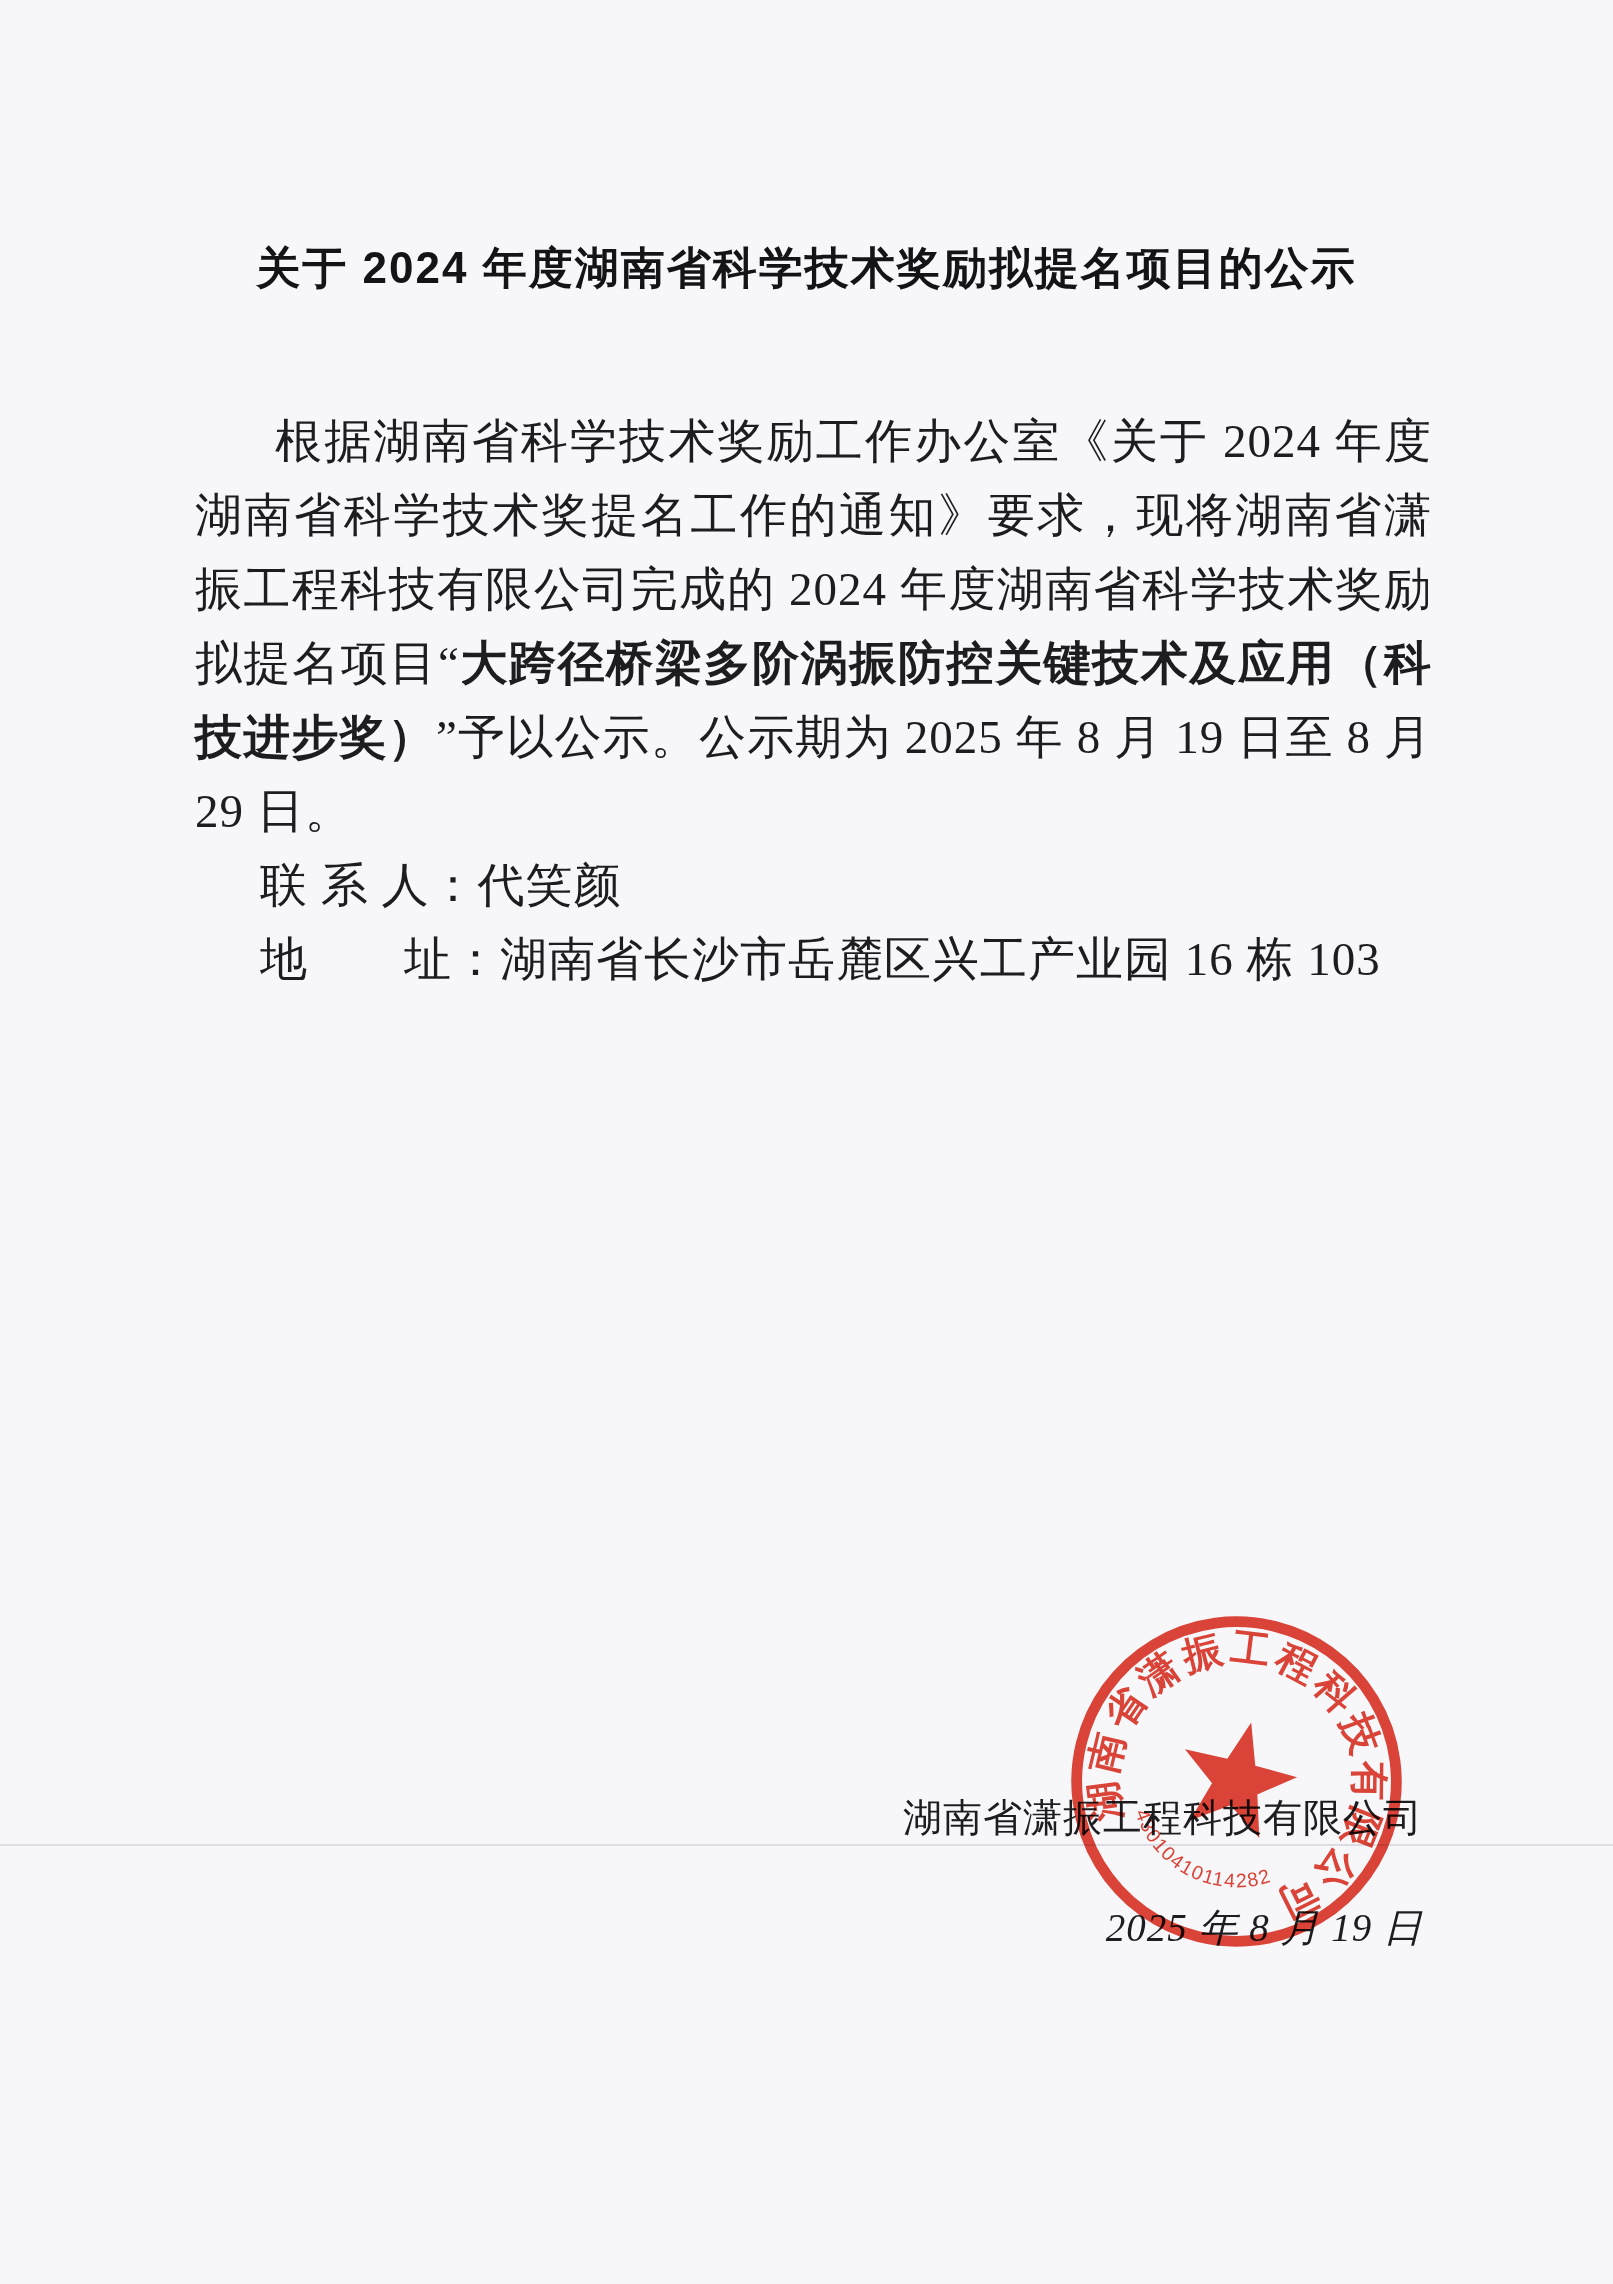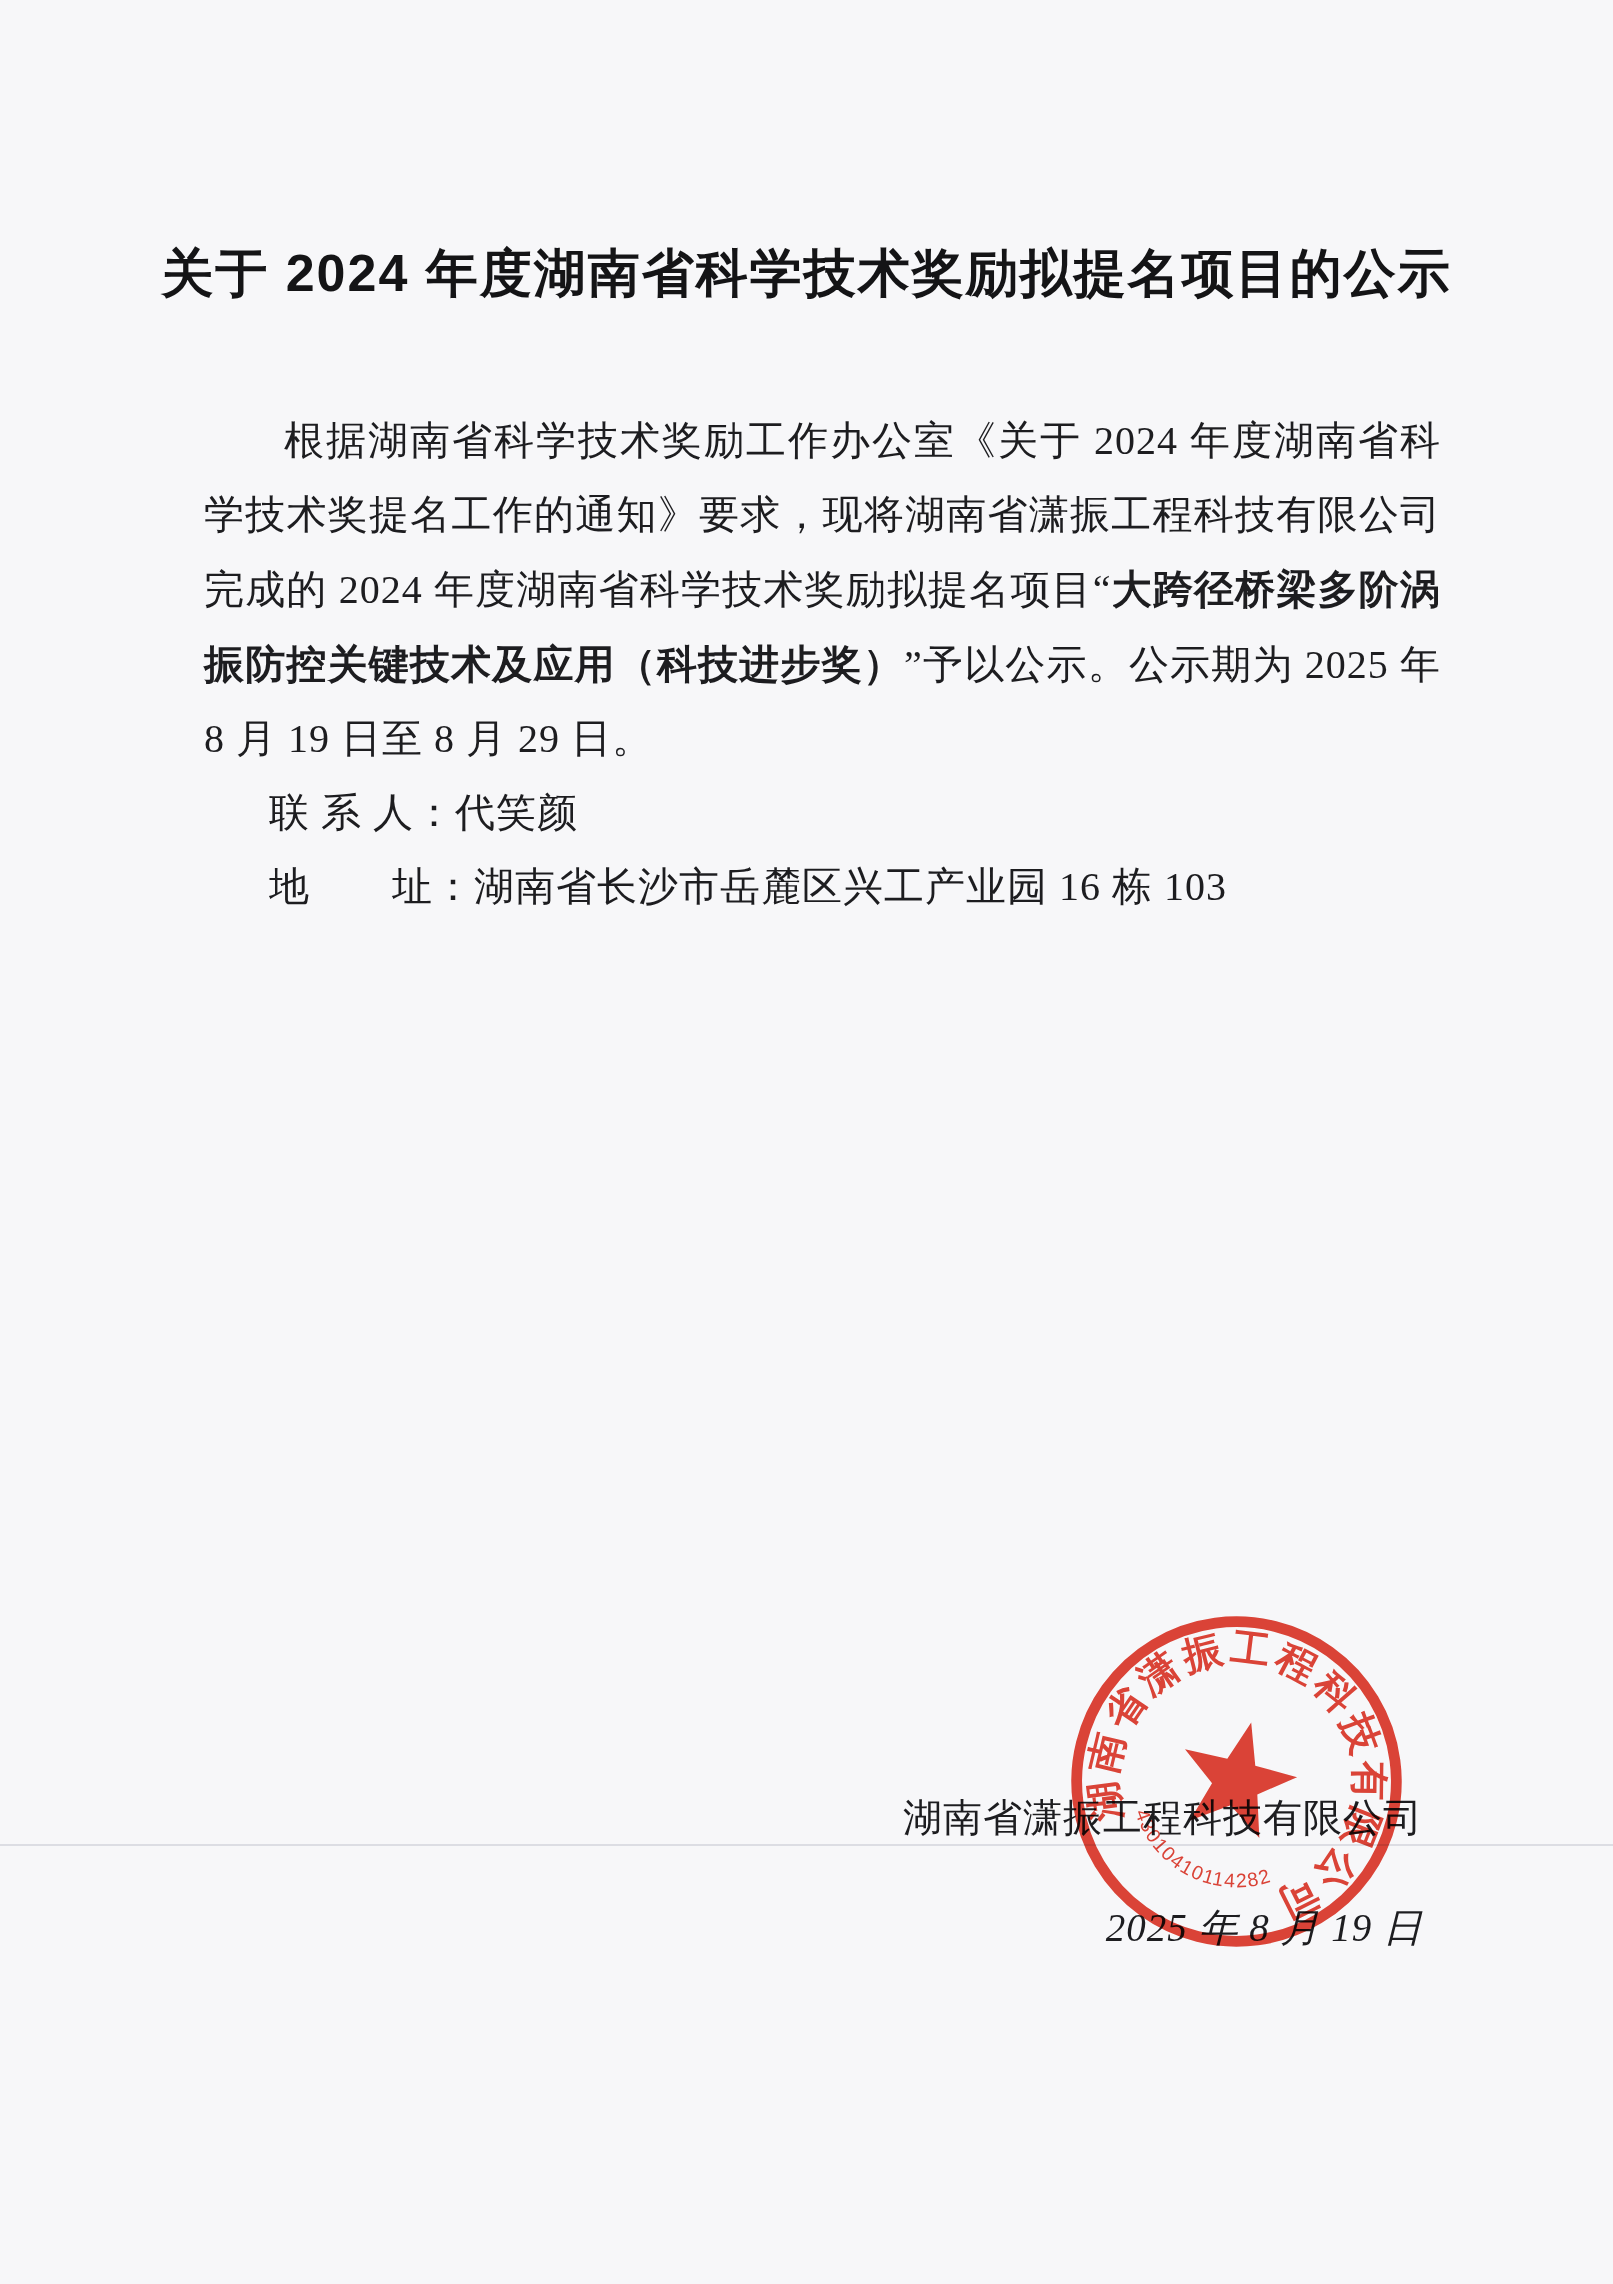--- a/index.html
+++ b/index.html
@@ -14,26 +14,26 @@
   
   .scan-line{
     position:absolute;left:0;top:1844px;width:1613px;height:2px;
     background:rgba(175,180,192,.38);
   }
   .doc-title{
     position:absolute;top:239px;left:0;width:1613px;margin:0;
     text-align:center;
     font-family:"Liberation Sans","DejaVu Sans",sans-serif;
     font-weight:700;
-    font-size:52px;letter-spacing:2px;
+    font-size:44px;letter-spacing:2px;
     color:#141416;
   }
   .body-col{
-    position:absolute;top:404px;left:204px;width:1237px;
-    font-size:40px;line-height:74px;
+    position:absolute;top:404px;left:195px;width:1237px;
+    font-size:47px;line-height:74px;
     text-align:justify;
     letter-spacing:1px;
   }
   .para{margin:0;text-indent:80px;}
   .bold-run{
     font-family:"Liberation Sans","DejaVu Sans",sans-serif;
     font-weight:700;
   }
   .contact-row{padding-left:65px;white-space:pre;}
   .contact-label{white-space:pre;}

